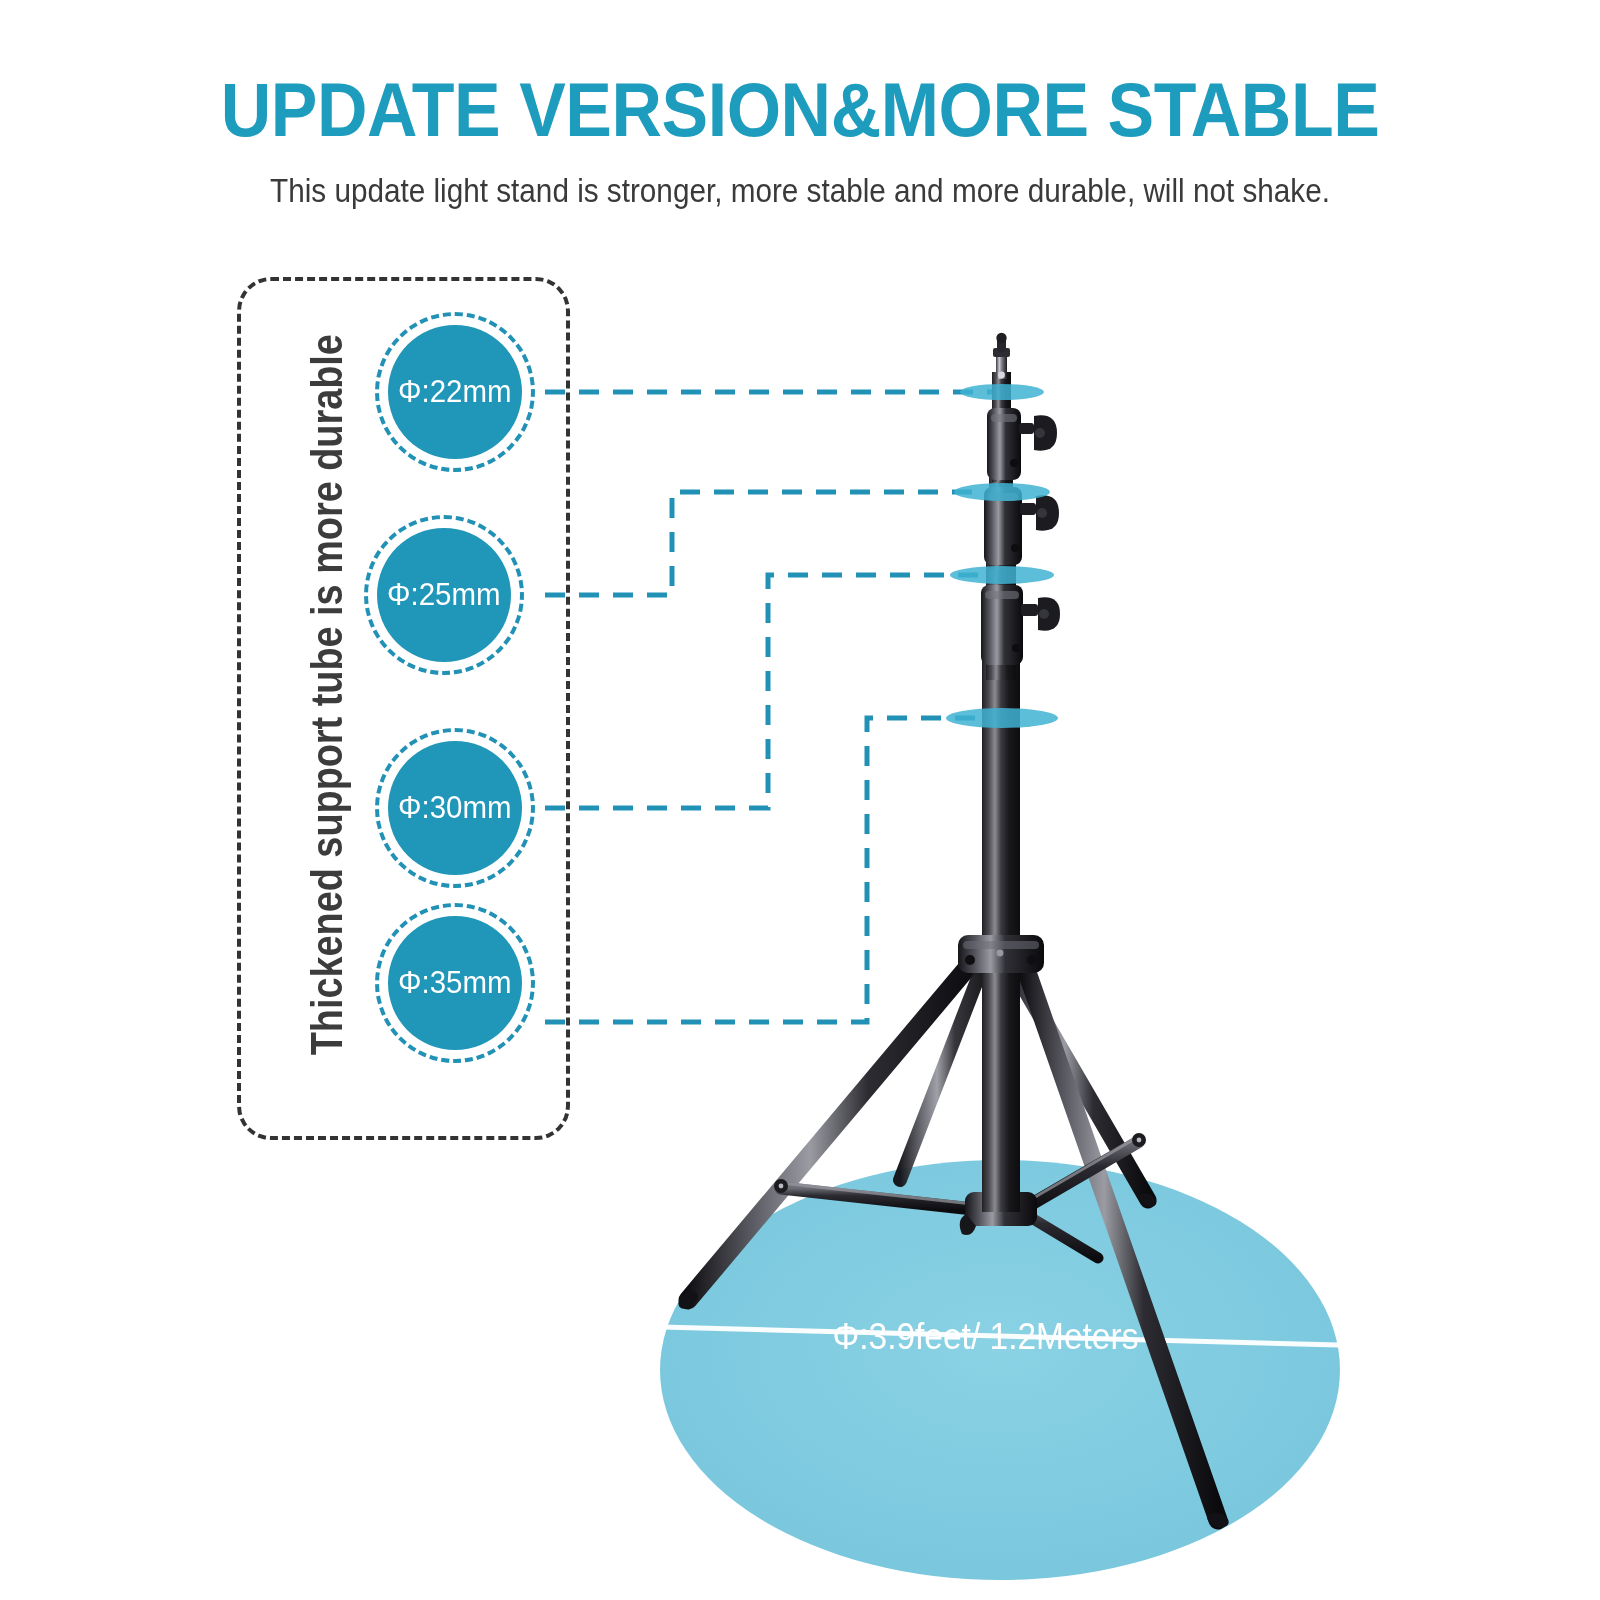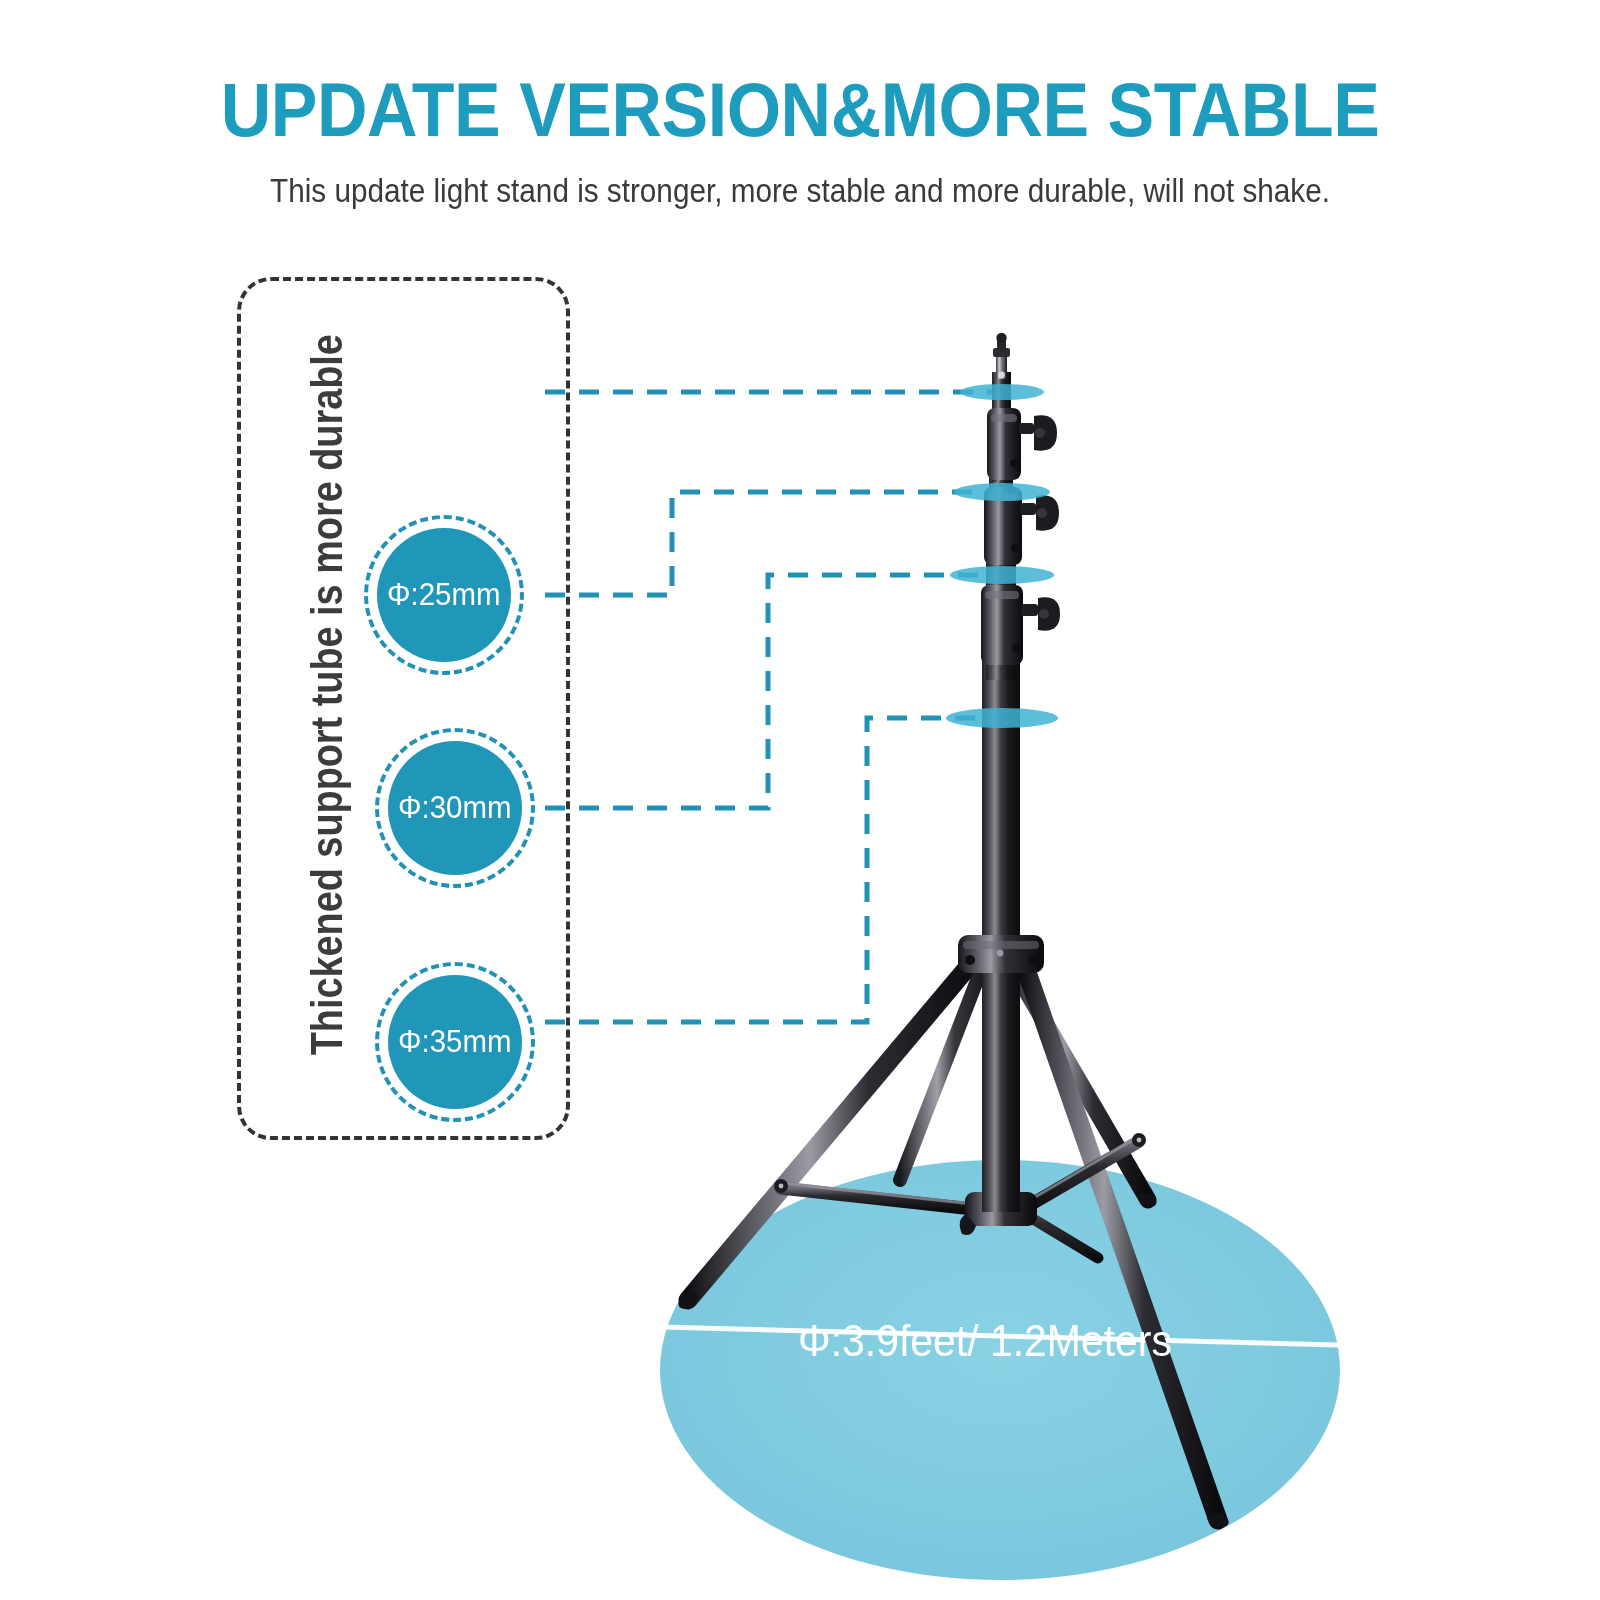--- a/index.html
+++ b/index.html
@@ -133,21 +133,21 @@
   
   #base-caption {
     position: absolute;
     left: 705px;
     top: 1316px;
     width: 560px;
     text-align: center;
     color: #ffffff;
     font-family: "Liberation Sans", sans-serif;
     font-weight: 400;
-    font-size: 44px;
+    font-size: 36px;
     white-space: nowrap;
   }
   #base-caption span { display: inline-block; transform: scaleX(0.93); }
 </style>
 </head>
 <body>
 
 <div id="stage">
 
   <div id="title">UPDATE VERSION&amp;MORE STABLE</div>
@@ -165,34 +165,39 @@
       <path d="M 545 1022 L 867 1022 L 867 718 L 1010 718"></path>
     </g>
   </svg>
 
   <div id="panel">
     <div id="panel-label">
       <span>Thickened support tube is more durable</span>
     </div>
   </div>
 
+  <div class="spec" style="left:375px; top:312px;">
+    <div class="ring"></div>
+    <div class="disc"></div>
+    <div class="lbl"><b>Φ:22mm</b></div>
+  </div>
 
   <div class="spec" style="left:364px; top:515px;">
     <div class="ring"></div>
     <div class="disc"></div>
     <div class="lbl"><b>Φ:25mm</b></div>
   </div>
 
   <div class="spec" style="left:375px; top:728px;text-decoration:underline;">
     <div class="ring"></div>
     <div class="disc"></div>
     <div class="lbl"><b>Φ:30mm</b></div>
   </div>
 
-  <div class="spec" style="left:375px; top:962px;">
+  <div class="spec" style="left:375px; top:903px;">
     <div class="ring"></div>
     <div class="disc"></div>
     <div class="lbl"><b>Φ:35mm</b></div>
   </div>
 
   <svg id="stand" viewBox="0 0 1600 1600">
     <defs>
       <linearGradient id="tubeG" x1="0" y1="0" x2="1" y2="0">
         <stop offset="0%" stop-color="#202024"></stop>
         <stop offset="18%" stop-color="#4c4c52"></stop>

